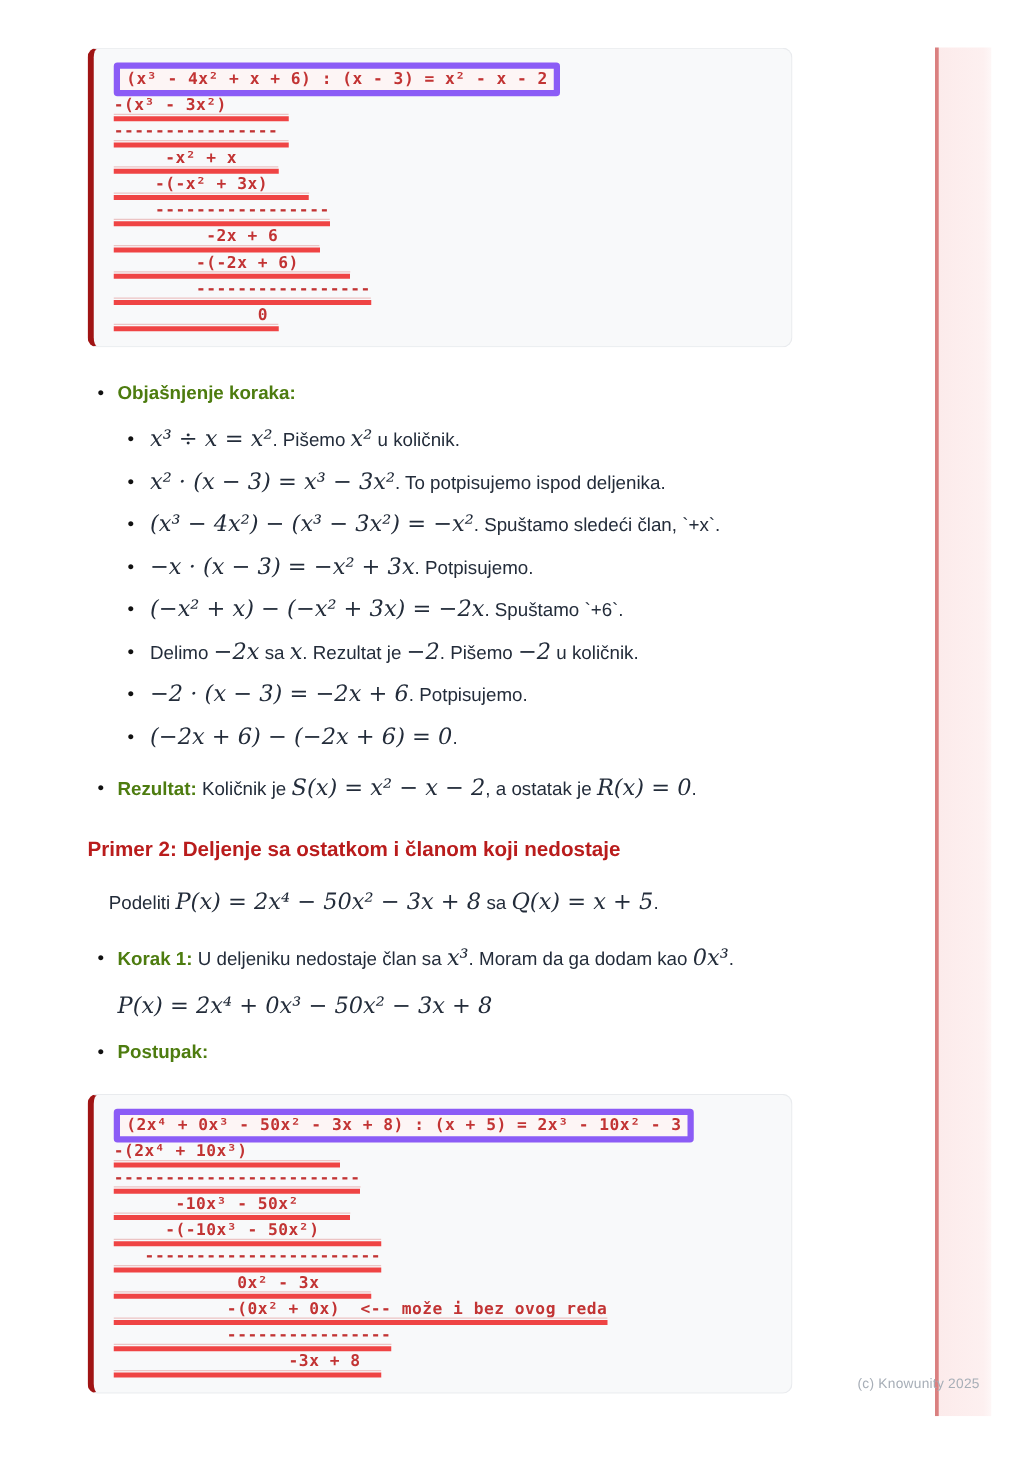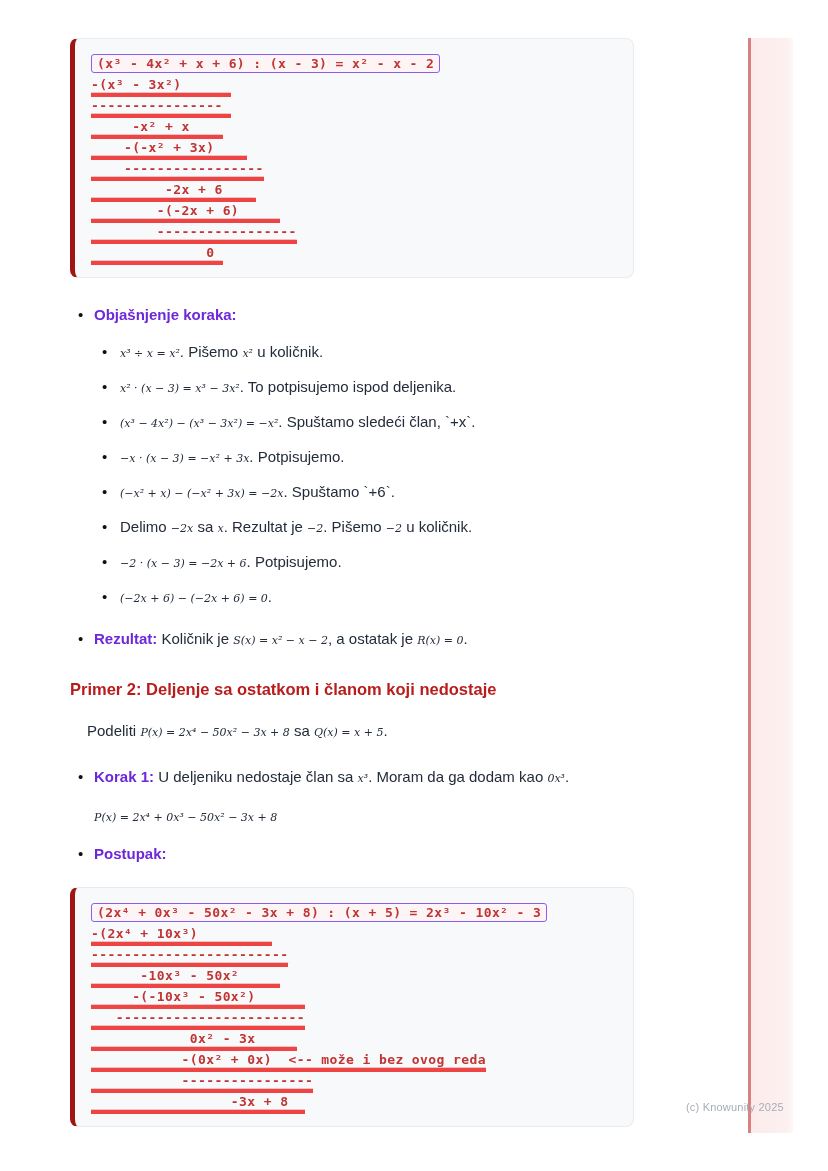--- a/index.html
+++ b/index.html
@@ -28,33 +28,33 @@
     font-family:"DejaVu Sans Mono", monospace; font-weight:bold;
     font-size:13px; letter-spacing:0.4px; color:#c23434; line-height:21px;
   }
   .cl { display:block; height:21px; white-space:pre; }
   .cl > span {
     white-space:pre;
     text-decoration:underline; text-decoration-color:#ecc4c4; text-underline-offset:3px;
     border-bottom:4px solid #ef4444; padding-bottom:1px;
   }
   .cl.boxed > span {
-    border:1px solid #8b5cf6; background:#fdf5f5; border-radius:3px; padding:1px 5px;
+    border:5px solid #8b5cf6; background:#fdf5f5; border-radius:3px; padding:1px 5px;
     text-decoration:none;
   }
 
   
-  .math { font-family:"DejaVu Serif", serif; font-style:italic; font-size:11px; }
+  .math { font-family:"DejaVu Serif", serif; font-style:italic; font-size:18px; }
   ul { list-style:none; margin:0; padding:0; }
   .l1 > li { position:relative; padding-left:24px; font-size:15px; line-height:22px; margin-bottom:11px; }
   .l1 > li::before { content:"\2022"; position:absolute; left:8px; top:0; color:#111; }
   .l2 { margin:15px 0 18px 0; padding-left:26px; }
   .l2 > li { position:relative; padding-left:0; font-size:15px; line-height:22px; margin-bottom:11px; }
   .l2 > li::before { content:"\2022"; position:absolute; left:-18px; top:0; color:#111; }
-  .b { font-weight:bold; color:#6d28d9;text-align:center; }
+  .b { font-weight:bold; color:#4d7c0f;text-align:center; }
   .sec-heading { font-size:16.5px; font-weight:bold; color:#b91c1c; margin:26px 0 0 0; line-height:22px; }
   .intro { font-size:15px; line-height:22px; margin:20px 0 0 17px; }
   .list-wrap-1 { margin-top:26px; }
   .list-wrap-2 { margin-top:22px; }
   .formula { margin:15px 0 14px 0; font-size:15px; line-height:22px; }
   .codebox.second { margin-top:22px; }
 </style>
 </head>
 <body>
 

